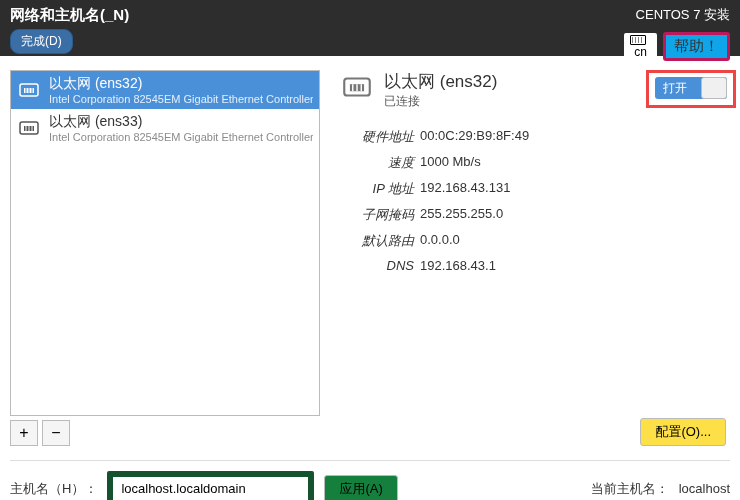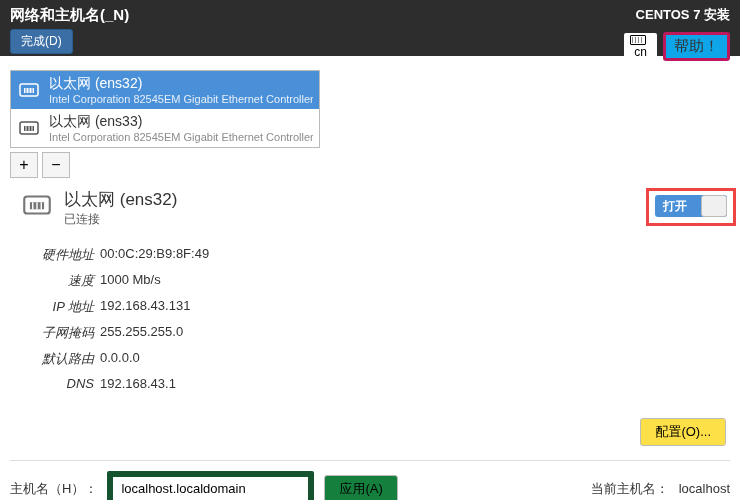--- a/index.html
+++ b/index.html
@@ -1,47 +1,47 @@
 <!DOCTYPE html>
 <html><head>
 <meta charset="utf-8">
 <style>
   * { box-sizing: border-box; margin: 0; padding: 0; }
   body { font-family: "Microsoft YaHei", "PingFang SC", sans-serif; font-size: 13px; color: #333; background: #fff; width: 740px; height: 500px; overflow: hidden; }
   .header { background: #2d2d2d; color: #fff; height: 56px; display: flex; align-items: flex-start; padding: 6px 10px 0 10px; }
   .header-left { flex: 1; }
   .header-title { font-size: 15px; margin-bottom: 4px; font-weight: bold; }
-  .done-btn { background: #3a6ea5; color: #fff; border: 1px solid #2a5d8f; border-radius: 3px; padding: 3px 10px; font-size: 12px; cursor: pointer; }
+  .done-btn { background: #3a6ea5; color: #fff; border: 1px solid #2a5d8f; border-radius: 9px; padding: 3px 10px; font-size: 12px; cursor: pointer; }
   .header-right { display: flex; flex-direction: column; align-items: flex-end; gap: 4px; }
-  .installer-title { font-size: 13px; margin-bottom: 4px; font-weight: bold; }
+  .installer-title { font-size: 13px; margin-bottom: 4px; }
   .header-bottom { display: flex; align-items: center; gap: 6px; }
   .lang-box { background: #fff; color: #000; display: flex; align-items: center; padding: 2px 6px; border-radius: 2px; font-size: 12px; flex-direction: column; }
   .kbd-icon { width: 16px; height: 10px; border: 1px solid #000; border-radius: 1px; margin-right: 5px; position: relative; }
   .kbd-icon::before { content: ""; position: absolute; left: 1px; right: 1px; top: 1px; bottom: 1px; background: repeating-linear-gradient(90deg, #000 0 1px, transparent 1px 3px); opacity: 0.5; }
   .help-btn { background: #0ea5e9; color: #333; border: 3px solid #be185d; border-radius: 3px; padding: 2px 8px; font-size: 15px; cursor: pointer; }
-  .main { display: flex; padding: 14px 10px 0 10px; gap: 10px; height: 390px; flex-direction: column; }
+  .main { display: flex; padding: 14px 10px 0 10px; gap: 10px; height: 390px; }
   .left-col { width: 310px; display: flex; flex-direction: column; }
   .nic-list { border: 1px solid #bbb; flex: 1; background: #fff; overflow: hidden; }
   .nic-item { display: flex; align-items: center; padding: 4px 6px; gap: 8px; cursor: pointer; }
   .nic-item.selected { background: #4a90d9; color: #fff; }
   .nic-icon { width: 24px; height: 24px; flex-shrink: 0; }
   .nic-text { overflow: hidden; white-space: nowrap; }
   .nic-name { font-size: 14px; }
   .nic-desc { font-size: 11px; opacity: 0.85; }
   .nic-item:not(.selected) .nic-desc { color: #777; }
   .list-btns { display: flex; gap: 0; margin-top: 4px; }
   .sq-btn { width: 28px; height: 26px; border: 1px solid #bbb; background: #f5f5f5; font-size: 16px; line-height: 1; cursor: pointer; }
   .sq-btn + .sq-btn { margin-left: 4px; }
   .right-col { flex: 1; display: flex; flex-direction: column; }
   .top-row { display: flex; align-items: flex-start; gap: 10px; position: relative; }
   .big-icon { width: 34px; height: 34px; margin-left: 10px; flex-shrink: 0; }
   .conn-title { font-size: 17px; font-weight: 400; }
   .conn-status { font-size: 12px; color: #555; }
   .toggle-box { position: absolute; right: -6px; top: 0; border: 3px solid #e44; padding: 4px 6px 6px 6px; }
-  .toggle { width: 72px; height: 22px; background: #4a90d9; color: #fff; border-radius: 3px; display: flex; align-items: center; font-size: 12px; cursor: pointer; position: relative; font-weight: bold; }
+  .toggle { width: 72px; height: 22px; background: #4a90d9; color: #fff; border-radius: 3px; display: flex; align-items: center; font-size: 12px; cursor: pointer; position: relative; }
   .toggle-label { padding-left: 8px; }
   .toggle-knob { position: absolute; right: 0; top: 0; width: 26px; height: 22px; background: #f0f0f0; border: 1px solid #bbb; border-radius: 3px; }
   .details { margin-top: 18px; }
   .detail-row { display: flex; margin-bottom: 8px; font-size: 13px; }
   .detail-label { width: 84px; text-align: right; color: #333; margin-right: 6px; font-style: italic; }
   .detail-val { color: #333; }
   .config-btn-row { margin-top: auto; text-align: right; padding-right: 4px; }
   .config-btn { border: 1px solid #bbb; background: #fde047; border-radius: 3px; padding: 4px 14px; font-size: 13px; cursor: pointer; }
   .divider { border-top: 1px solid #ddd; margin: 14px 10px 0 10px; }
   .footer { display: flex; align-items: center; padding: 10px 10px 0 10px; gap: 10px; font-size: 13px; }

